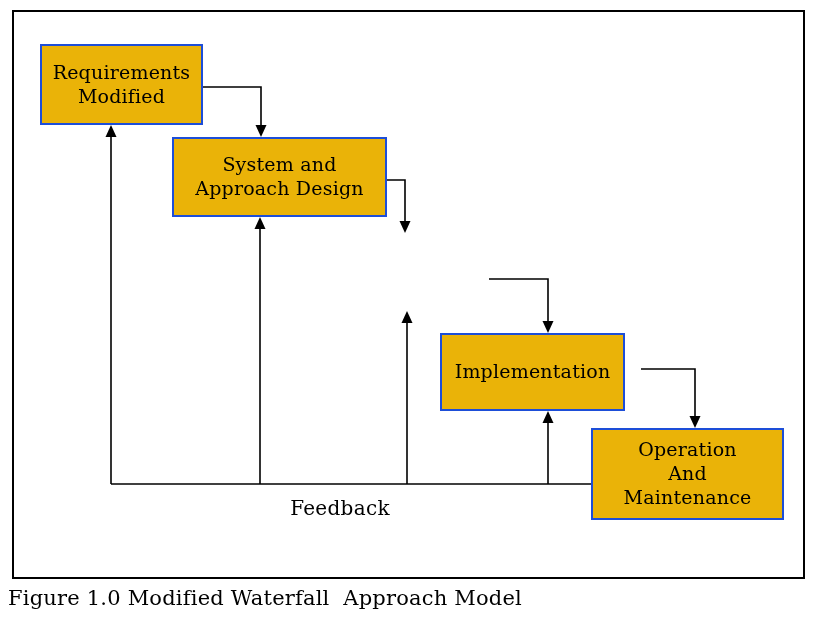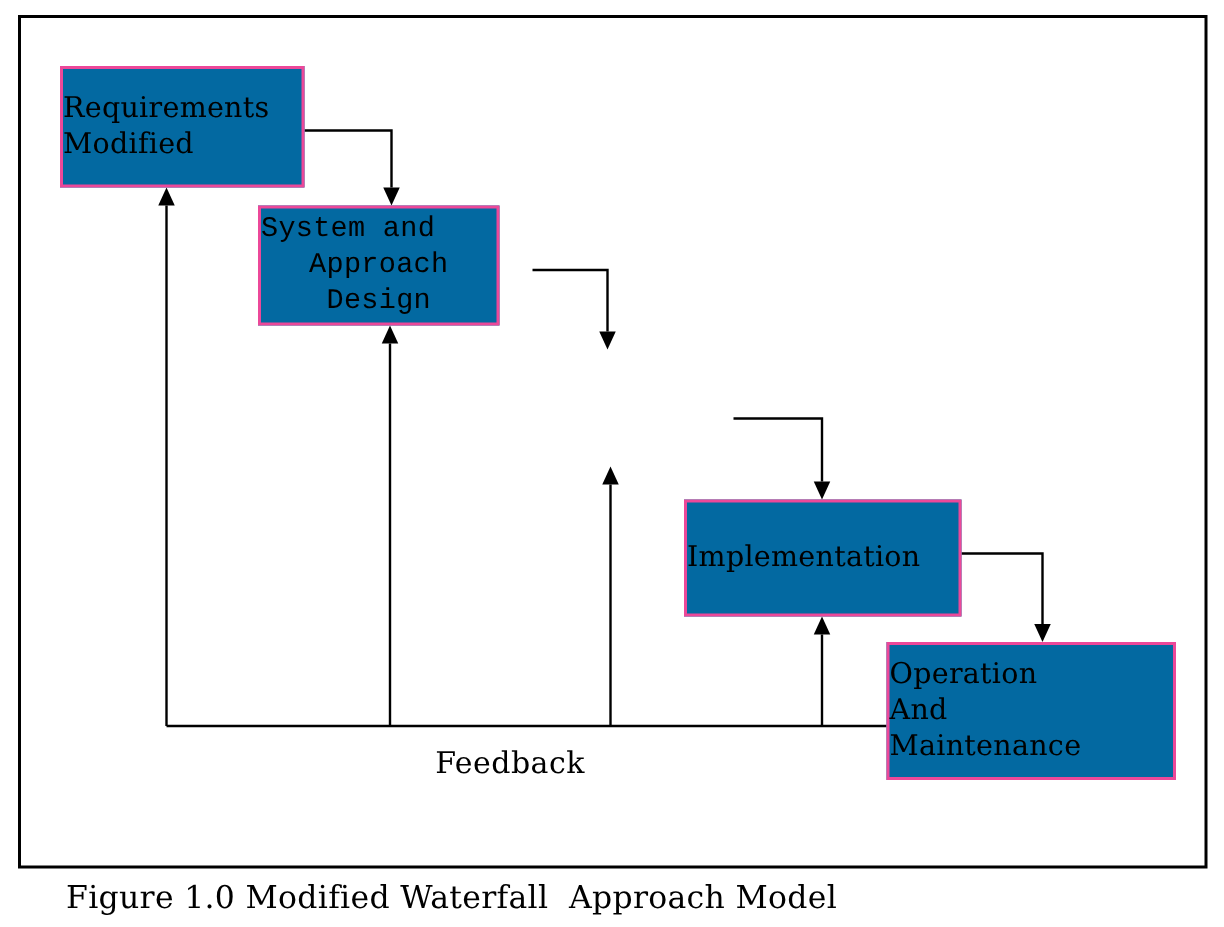--- a/index.html
+++ b/index.html
@@ -28,54 +28,53 @@
   }
   .connector-layer {
     position: absolute;
     left: 0;
     top: 0;
     width: 816px;
     height: 618px;
   }
   .node {
     position: absolute;
-    border: 2px solid #ec4899;
+    border: 2px solid #1d4ed8;
     box-sizing: border-box;
-    background: #0369a1;
+    background: #eab308;
     display: flex;
     flex-direction: column;
     justify-content: center;
-    align-items: flex-start;
+    align-items: center;
     text-align: center;
     font-size: 19px;
     line-height: 1.26;
     letter-spacing: 0.2px;
   }
   .node-requirements   { left: 40px;  top: 44px;  width: 163px; height: 81px; }
-  .node-design         { left: 172px; top: 137px; width: 161px; height: 80px; font-family: Liberation Mono, monospace; }
+  .node-design         { left: 172px; top: 137px; width: 215px; height: 80px; }
   .node-testing        { left: 327px; top: 233px; width: 162px; height: 78px; }
-  .node-implementation { left: 456px; top: 333px; width: 185px; height: 78px; }
+  .node-implementation { left: 440px; top: 333px; width: 185px; height: 78px; }
   .node-operation      { left: 591px; top: 428px; width: 193px; height: 92px; }
   .feedback-label {
     position: absolute;
     left: 270px;
     top: 496px;
     width: 140px;
     text-align: center;
     font-size: 20px;
     letter-spacing: 0.3px;
   }
   .figure-caption {
     position: absolute;
     left: 8px;
     top: 586px;
     font-size: 21px;
     white-space: pre;
     letter-spacing: 0.2px;
-    margin-left: 36px;
   }
   svg path {
     stroke: #000000;
     stroke-width: 1.6;
     fill: none;
   }
   svg polygon {
     fill: #000000;
     stroke: none;
   }

